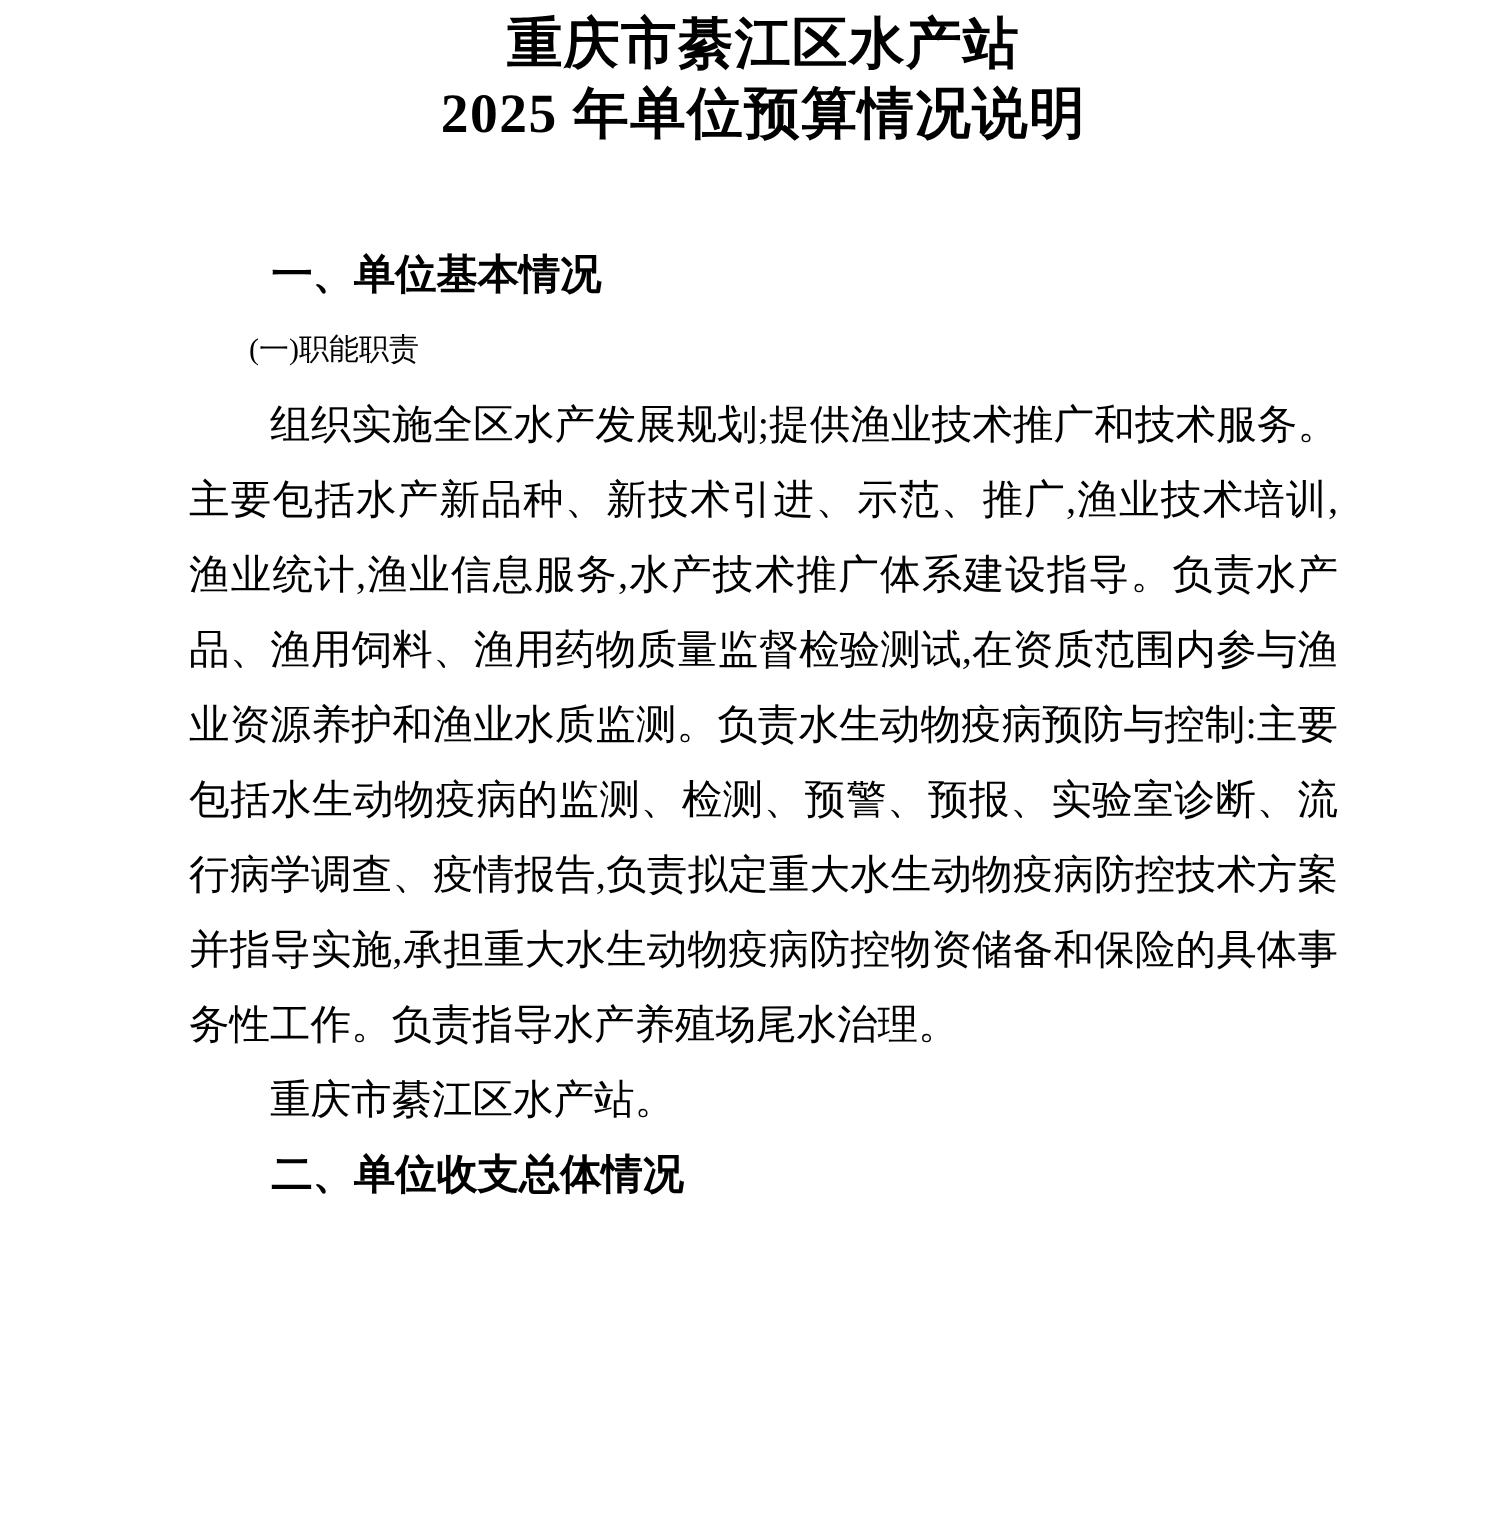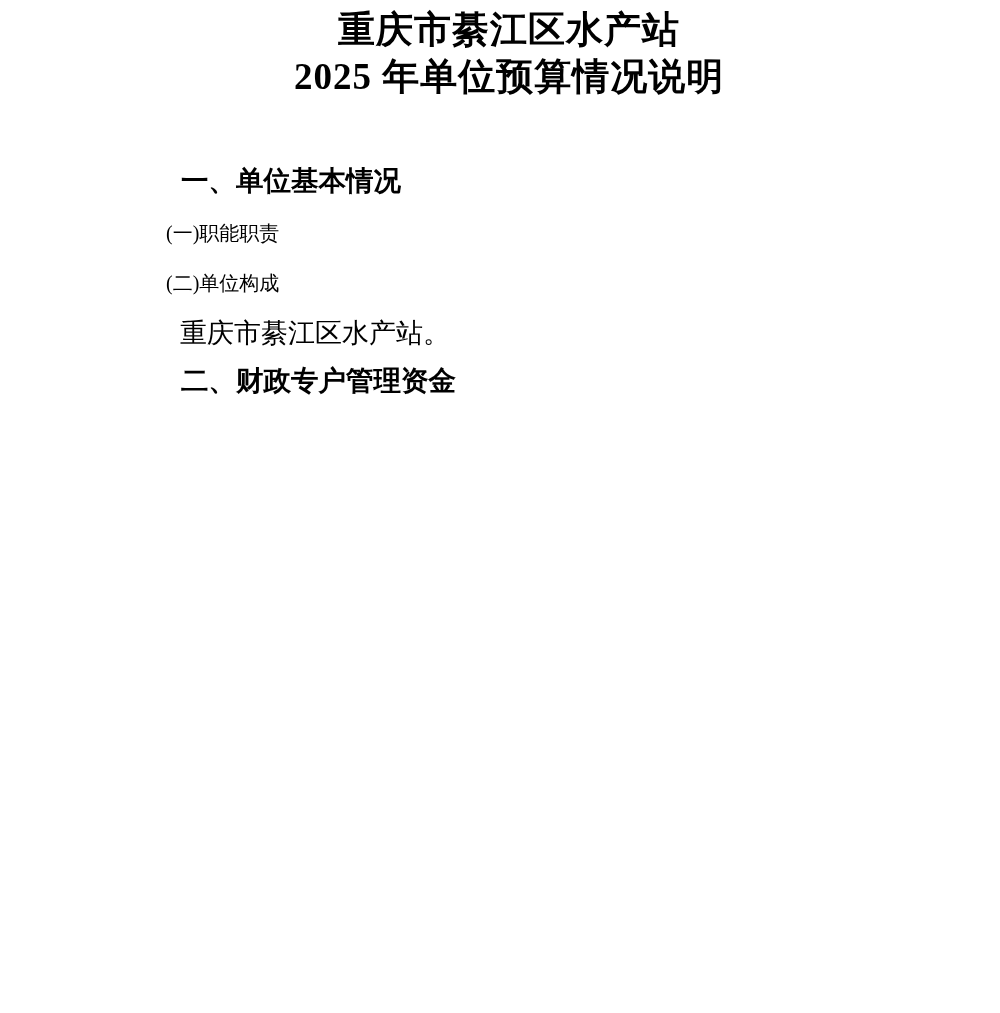--- a/index.html
+++ b/index.html
@@ -25,21 +25,21 @@
   .doc-title {
     text-align: center;
     font-weight: 700;
     font-size: 37px;
     line-height: 47px;
     font-family: "Liberation Serif", "DejaVu Serif", serif;
     letter-spacing: 1px;
   }
   
   .h1 {
-    font-family: Liberation Mono, monospace;
+    font-family: Liberation Sans, sans-serif;
     font-weight: 700;
     font-size: 27.5px;
     line-height: 50px;
     text-indent: 2em;
     margin: 0;
   }
   .h1.first {
     margin-top: 58px;
   }
   
@@ -68,21 +68,21 @@
 
   <div class="doc-title">
     <div class="title-line">重庆市綦江区水产站</div>
     <div class="title-line">2025 年单位预算情况说明</div>
   </div>
 
   <div class="h1 first">一、单位基本情况</div>
 
   <div class="h2">(一)职能职责</div>
 
+  <div class="para">组织实施全区水产发展规划;提供渔业技术推广和技术服务。主要包括水产新品种、新技术引进、示范、推广,渔业技术培训,渔业统计,渔业信息服务,水产技术推广体系建设指导。负责水产品、渔用饲料、渔用药物质量监督检验测试,在资质范围内参与渔业资源养护和渔业水质监测。负责水生动物疫病预防与控制:主要包括水生动物疫病的监测、检测、预警、预报、实验室诊断、流行病学调查、疫情报告,负责拟定重大水生动物疫病防控技术方案并指导实施,承担重大水生动物疫病防控物资储备和保险的具体事务性工作。负责指导水产养殖场尾水治理。</div>
 
-  <div class="h2">(二)单位构成</div>
 
   <div class="para">重庆市綦江区水产站。</div>
 
-  <div class="h1">二、财政专户管理资金</div>
+  <div class="h1">二、单位收支总体情况</div>
 
 
 </div>
 
 </body></html>

